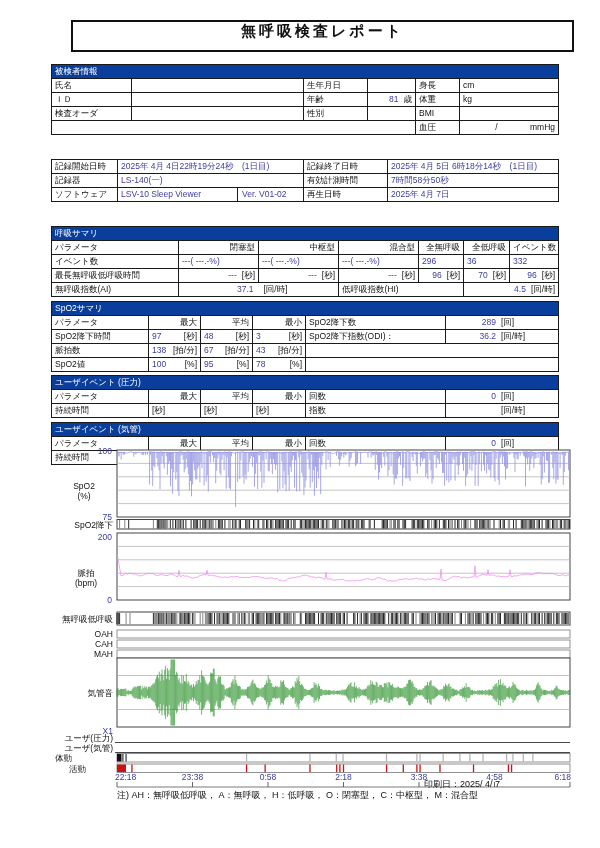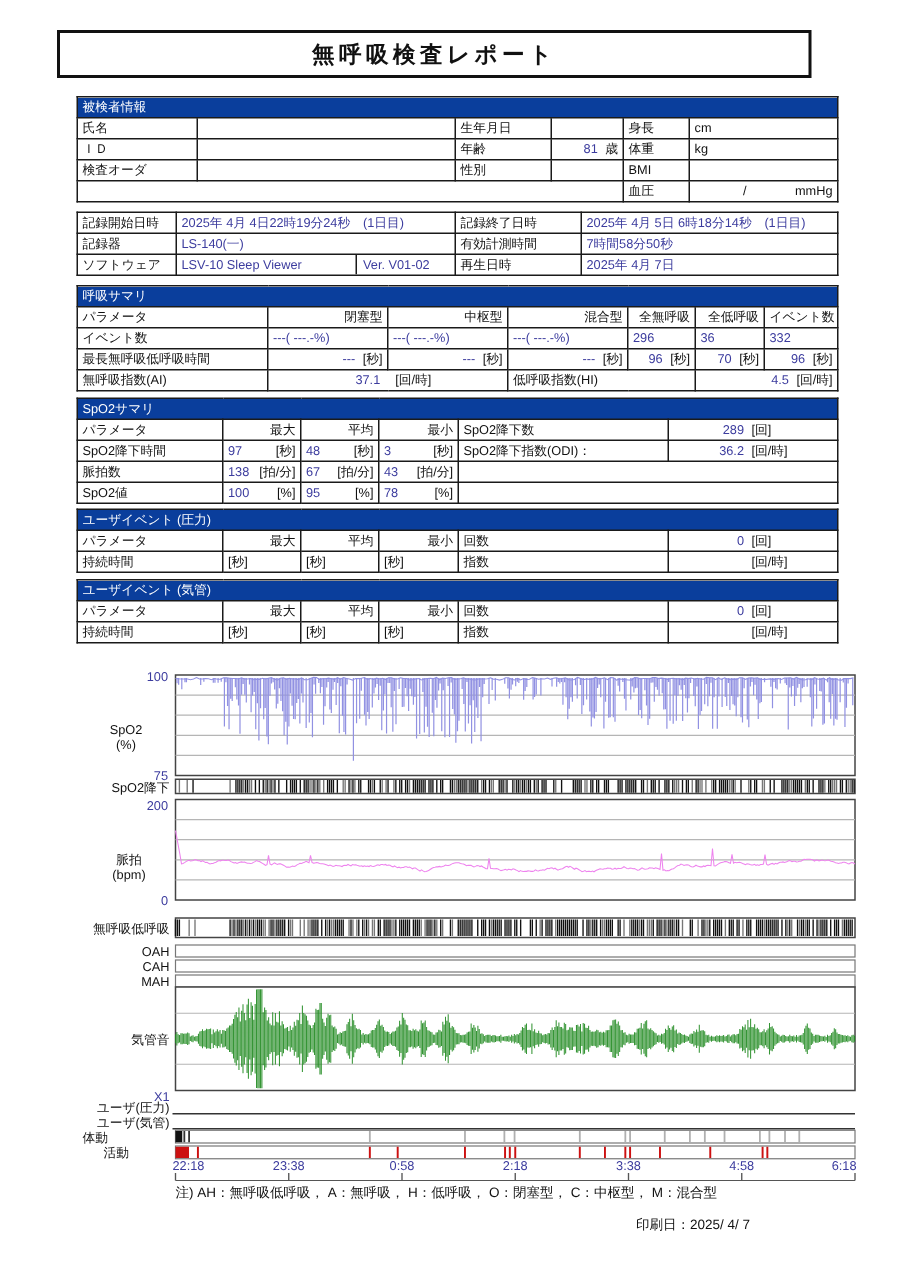--- a/index.html
+++ b/index.html
@@ -1,44 +1,44 @@
 <!DOCTYPE html>
 <html><head>
 <meta charset="utf-8">
 <style>
   html,body{margin:0;padding:0;background:#e8e8e8;}
   .page{position:relative;width:600px;height:848px;background:#fff;overflow:hidden;
         font-family:"Liberation Sans","DejaVu Sans",sans-serif;color:#111;}
-  .title-box{position:absolute;left:38px;top:20px;width:499px;height:28px;border:2px solid #111;
-             display:flex;align-items:center;justify-content:center;}
+  .title-box{position:absolute;left:71px;top:20px;width:499px;height:28px;border:2px solid #111;
+             display:flex;justify-content:center;}
   .title-box span{font-size:15px;font-weight:bold;letter-spacing:3px;}
   .stack{position:absolute;left:51px;top:64px;width:507px;}
   table.sec{border-collapse:collapse;table-layout:fixed;width:507px;font-size:8.5px;}
   table.sec td{border:1px solid #1a1a1a;height:13px;line-height:13px;padding:0 3px;
                overflow:hidden;white-space:nowrap;vertical-align:middle;}
   td.hdr{background:#0a3e9c;color:#fff;font-size:8.5px;padding:0 4px;border:1px solid #0a3e9c;}
-  .m1{margin-bottom:6px;} .m2{margin-bottom:4px;} .m3{margin-bottom:3px;}
+  .m1{margin-bottom:24px;} .m2{margin-bottom:4px;} .m3{margin-bottom:3px;}
   .v{color:#3c3c9e;} .r{text-align:left;} .c{text-align:right;}
   .fx{display:flex;justify-content:space-between;align-items:center;}
   .fe{display:flex;justify-content:flex-end;gap:5px;align-items:center;}
   .fxai{display:flex;align-items:flex-start;}
   .fxai .a{width:50%;text-align:right;}
   .fxai .b{width:50%;text-align:left;padding-left:10px;}
   .u54{width:54px;display:inline-block;text-align:left;}
   .subsplit{display:flex;align-items:center;}
   .subsplit .sv{flex:1;}
   .subsplit .sb{border-left:1px solid #1a1a1a;padding-left:4px;width:58px;}
   svg text{font-family:"Liberation Sans","DejaVu Sans",sans-serif;}
   .clab{font-size:8.5px;fill:#111;}
   .axnum{font-size:8.5px;fill:#3c3c9e;}
   .pan{fill:#fff;stroke:#444;stroke-width:1;}
   .pan2{fill:#fff;stroke:#777;stroke-width:0.8;}
   .g{stroke:#b5b5b5;stroke-width:0.8;}
   .note{position:absolute;left:117px;top:789px;font-size:9px;}
-  .printdate{position:absolute;left:300px;top:810px;width:200px;text-align:right;font-size:9px;}
+  .printdate{position:absolute;left:300px;top:778px;width:200px;text-align:right;font-size:9px;}
 </style>
 </head>
 <body>
 
 <div class="page">
 
   <div class="title-box">
     <span>無呼吸検査レポート</span>
   </div>
 

